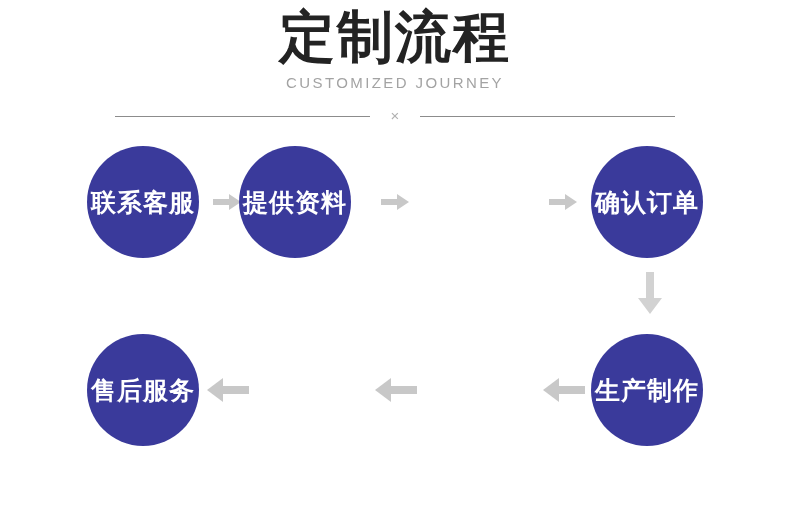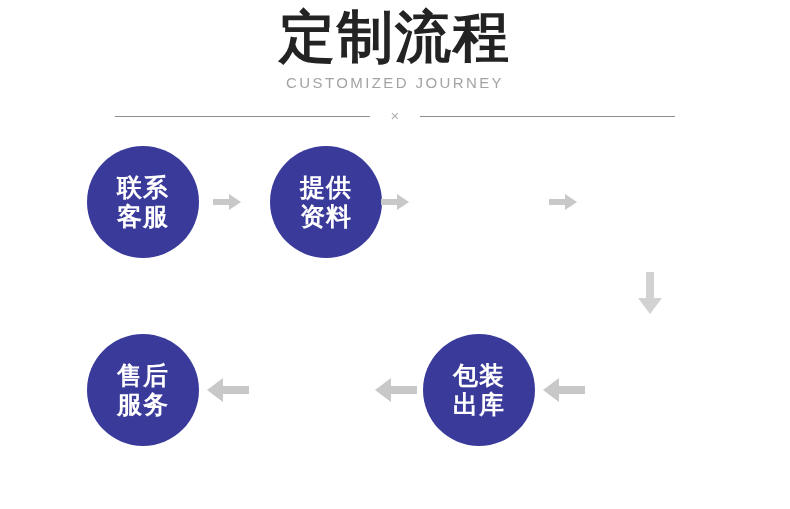--- a/index.html
+++ b/index.html
@@ -91,36 +91,35 @@
 
   .node {
     position: absolute;
     top: 0;
     width: 112px;
     height: 112px;
     border-radius: 50%;
     background: #3a3a9b;
     color: #ffffff;
     display: flex;
-    flex-direction: column;
     align-items: center;
     justify-content: center;
     box-sizing: border-box;
   }
   .node .node-line {
     font-size: 25px;
     line-height: 29px;
     font-weight: bold;
     letter-spacing: 1px;
     font-family: "DejaVu Sans", "Liberation Sans", sans-serif;
     white-space: nowrap;
   }
 
   .col-1 { left: 87px;  }
-  .col-2 { left: 270px; }
+  .col-2 { left: 239px; }
   .col-3 { left: 423px; }
   .col-4 { left: 591px; }
 
   
   .arrow {
     position: absolute;
     pointer-events: none;
   }
   
   .arrow-right {
@@ -242,20 +241,24 @@
       <span class="shaft"></span>
       <span class="head"></span>
     </div>
 
 
     <div class="arrow arrow-right ar-3">
       <span class="shaft"></span>
       <span class="head"></span>
     </div>
 
+    <div class="node col-4">
+      <span class="node-line">确认</span>
+      <span class="node-line">订单</span>
+    </div>
   </div>
 
   <div class="arrow-down">
     <span class="shaft"></span>
     <span class="head"></span>
   </div>
 
   <div class="flow-row row-bottom">
 
     <div class="node col-1">
@@ -267,25 +270,25 @@
       <span class="head"></span>
       <span class="shaft"></span>
     </div>
 
 
     <div class="arrow arrow-left al-2">
       <span class="head"></span>
       <span class="shaft"></span>
     </div>
 
-    <div class="node col-3">
-      <span class="node-line">包装</span>
-      <span class="node-line">出库</span>
-    </div>
 
     <div class="arrow arrow-left al-3">
       <span class="head"></span>
       <span class="shaft"></span>
     </div>
 
+    <div class="node col-4">
+      <span class="node-line">生产</span>
+      <span class="node-line">制作</span>
+    </div>
   </div>
 
 </div>
 
 </body></html>

